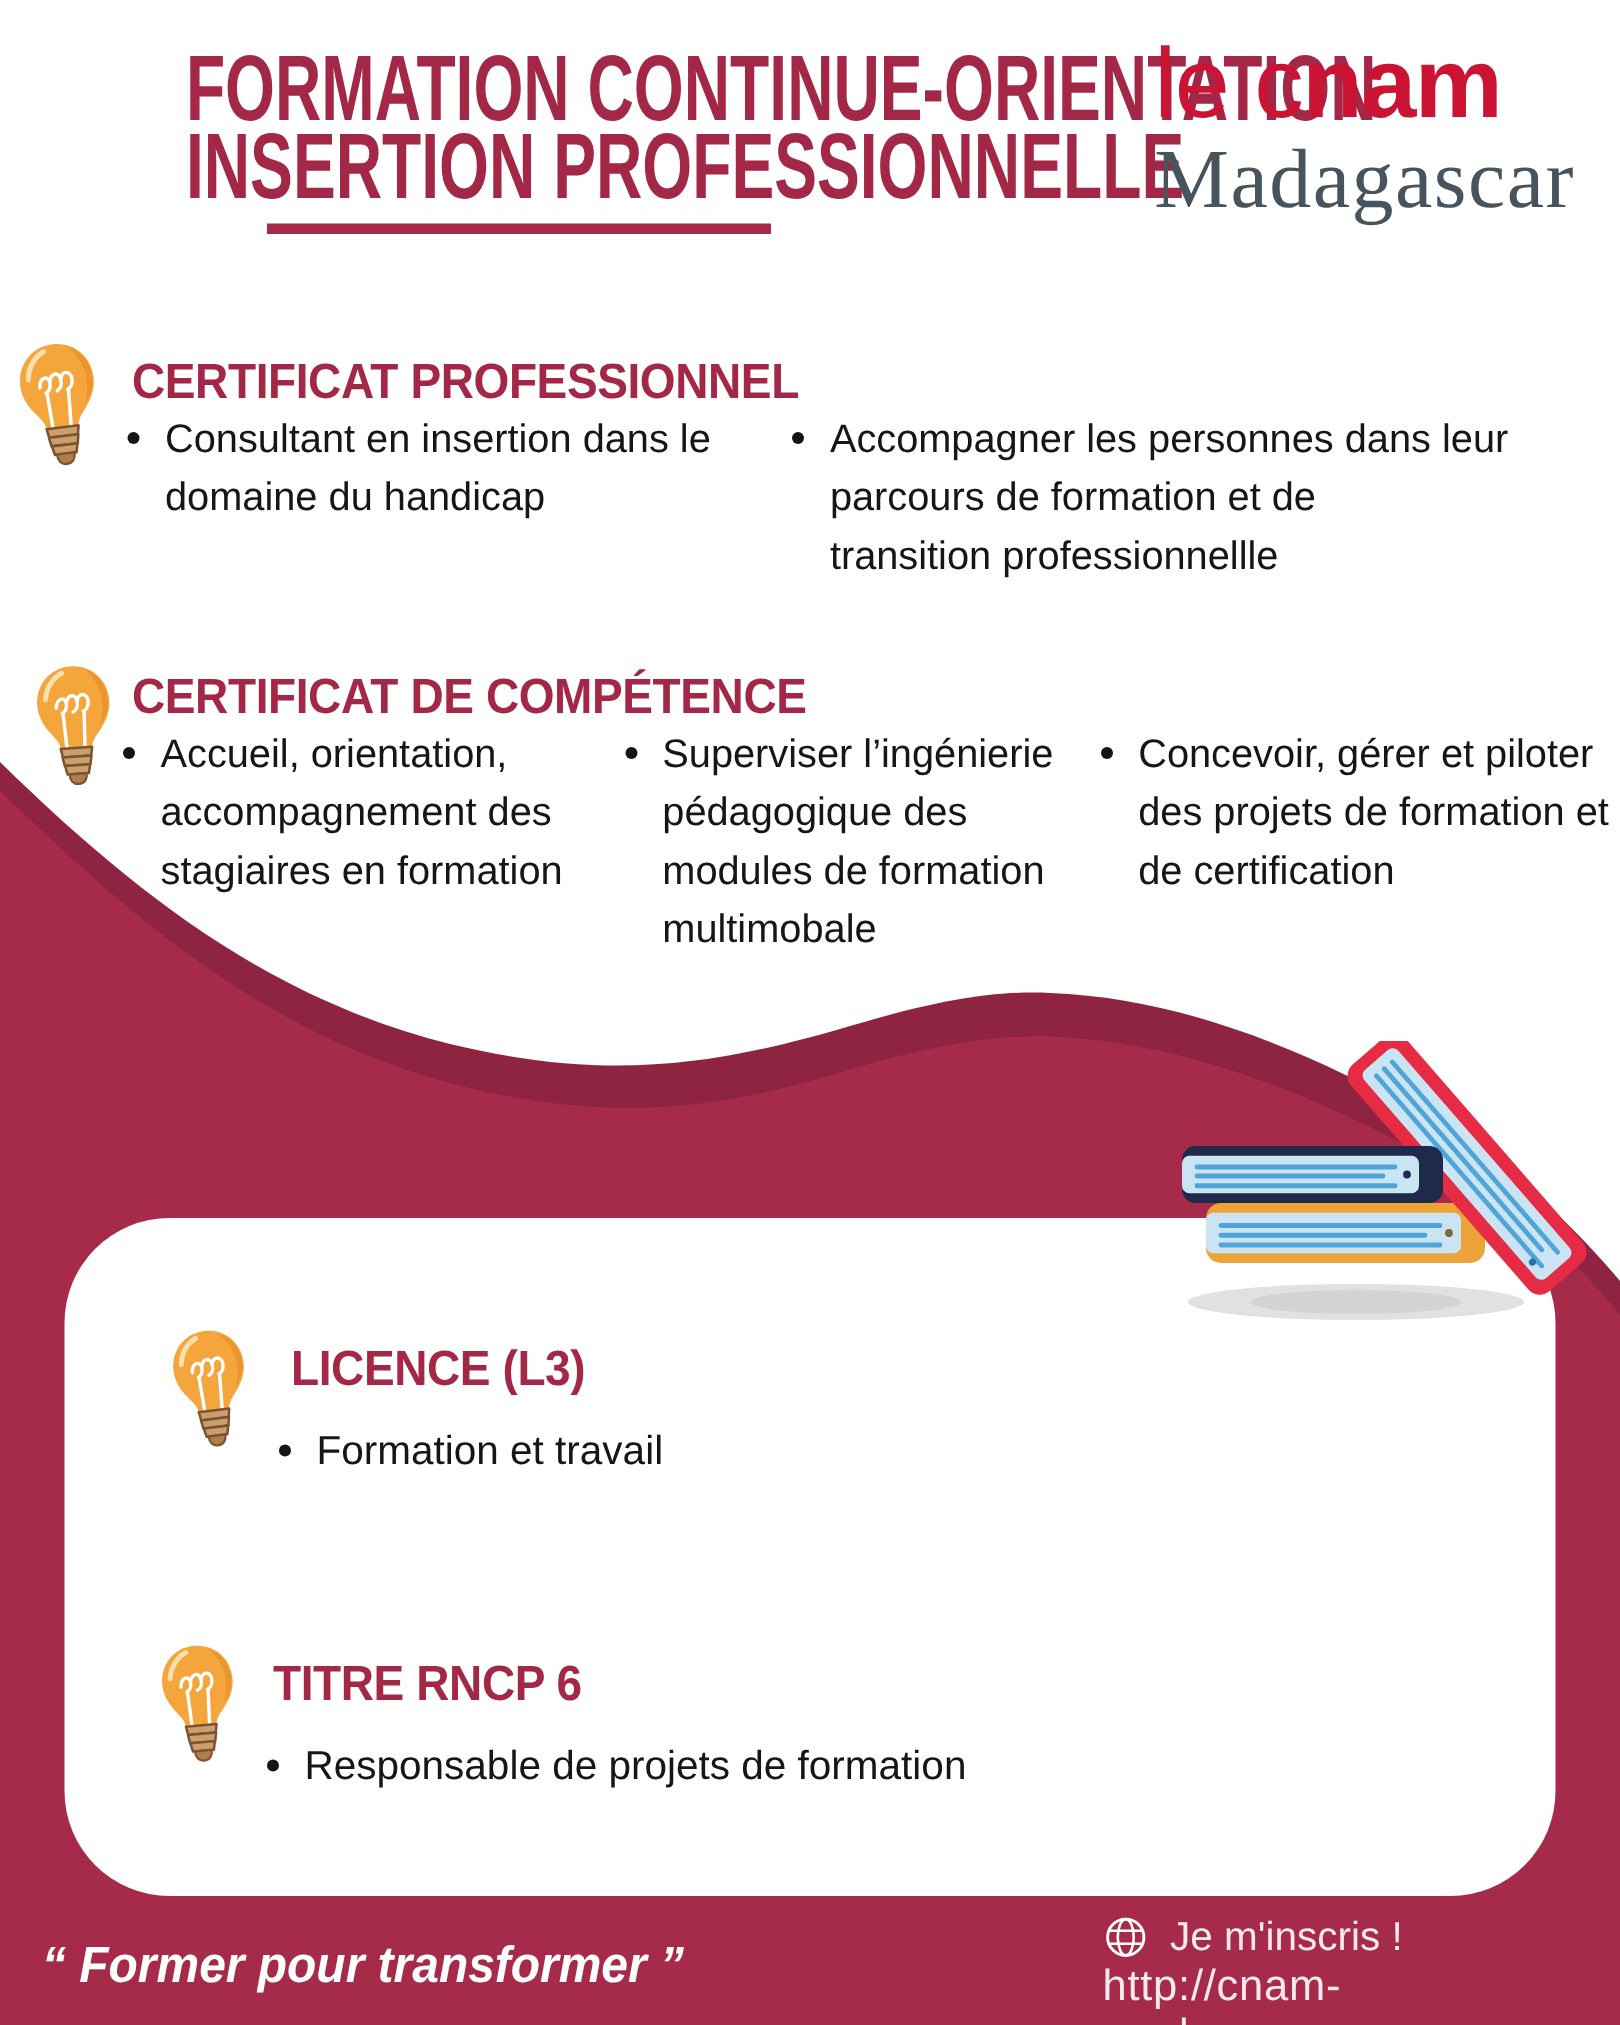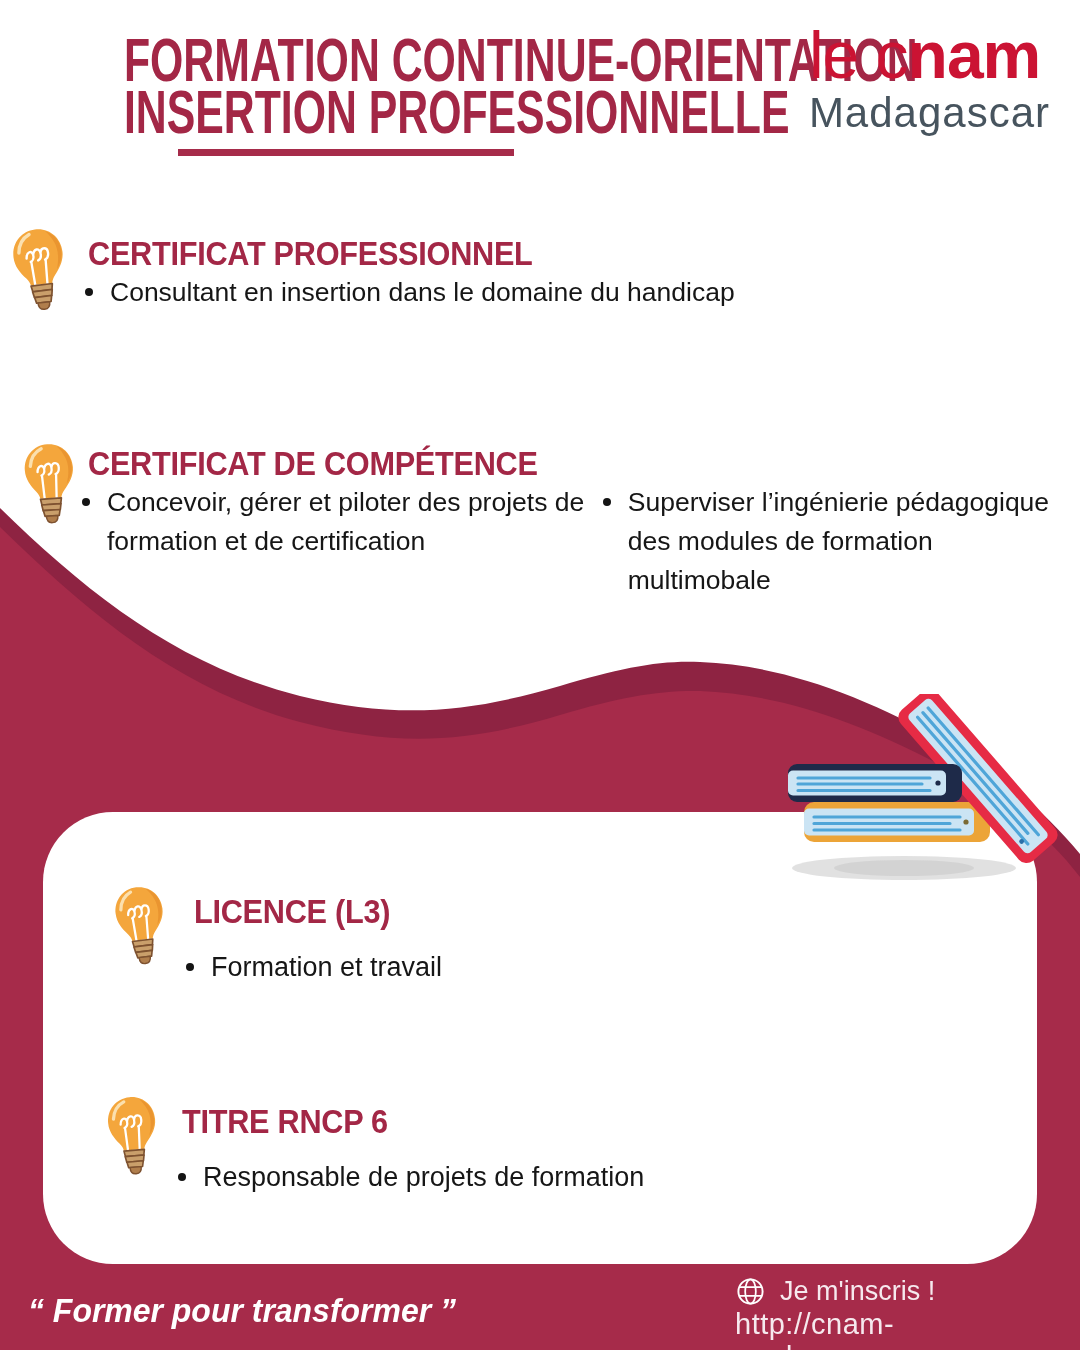--- a/index.html
+++ b/index.html
@@ -8,21 +8,21 @@
     overflow:hidden;font-family:"Liberation Sans",sans-serif;
   }
   
   .title-block{position:absolute;left:8px;top:34px;width:748px;text-align:center;color:#A32746;}
   .title-line{display:block;font-weight:700;font-size:62px;line-height:52px;white-space:nowrap;
     transform:scaleX(0.69);transform-origin:50% 50%;}
   .title-underline{position:absolute;left:178px;top:149px;width:336px;height:7px;background:#A62B4A;}
   .logo{position:absolute;right:30px;top:22px;text-align:left;line-height:1;}
   .logo-main{font-size:66px;color:#CB1333;font-weight:400;letter-spacing:-1px;white-space:nowrap;}
   .logo-main .bold{font-weight:800;}
-  .logo-region{font-size:42px;color:#47545E;font-weight:400;letter-spacing:1px;margin-top:4px;}
+  .logo-region{font-size:56px;color:#47545E;font-weight:400;letter-spacing:1px;margin-top:4px;font-family:Liberation Serif, serif;}
   
   .bulb{position:absolute;}
   
   .sec-heading{position:absolute;font-size:33px;font-weight:700;color:#A32746;white-space:nowrap;
     transform:scaleX(0.93);transform-origin:left center;letter-spacing:-0.3px;}
   .blist{position:absolute;display:flex;flex-direction:row;}
   .bitem{display:flex;gap:17px;font-size:26.5px;line-height:39px;color:#161616;}
   .bdot{flex:none;width:8px;height:8px;border-radius:50%;background:#141414;margin-top:15px;}
   .btext{white-space:pre-line;}
   
@@ -110,35 +110,44 @@
 
   <svg class="bulb overlay" style="left:4px;top:226px;width:72px;height:90px;transform:rotate(-7deg);">
       <use href="#bulb"></use>
     </svg>
   <div class="sec-heading overlay" style="left:88px;top:235px;">CERTIFICAT PROFESSIONNEL</div>
   <div class="blist overlay" style="left:85px;top:273px;">
     <div class="bitem">
         <span class="bdot"></span>
         <span class="btext">Consultant en insertion dans le domaine du handicap</span>
       </div>
+    <div class="bitem">
+        <span class="bdot"></span>
+        <span class="btext">Accompagner les personnes dans leur parcours de formation et de
+transition professionnellle</span>
+      </div>
   </div>
 
   <svg class="bulb overlay" style="left:16px;top:441px;width:68px;height:88px;transform:rotate(-4deg);">
       <use href="#bulb"></use>
     </svg>
   <div class="sec-heading overlay" style="left:88px;top:445px;">CERTIFICAT DE COMPÉTENCE</div>
   <div class="blist overlay" style="left:82px;top:483px;">
     <div class="bitem">
         <span class="bdot"></span>
-        <span class="btext">Concevoir, gérer et piloter des projets de formation et de certification</span>
+        <span class="btext">Accueil, orientation, accompagnement des stagiaires en formation</span>
       </div>
     <div class="bitem">
         <span class="bdot"></span>
         <span class="btext">Superviser l’ingénierie pédagogique des modules de formation
 multimobale</span>
+      </div>
+    <div class="bitem">
+        <span class="bdot"></span>
+        <span class="btext">Concevoir, gérer et piloter des projets de formation et de certification</span>
       </div>
   </div>
 
   <svg class="bulb overlay" style="left:110px;top:884px;width:62px;height:86px;transform:rotate(-7deg);">
       <use href="#bulb"></use>
     </svg>
   <div class="sec-heading overlay" style="left:194px;top:893px;">LICENCE (L3)</div>
   <div class="blist overlay" style="left:186px;top:948px;">
     <div class="bitem" style="font-size:27px;">
         <span class="bdot"></span>

